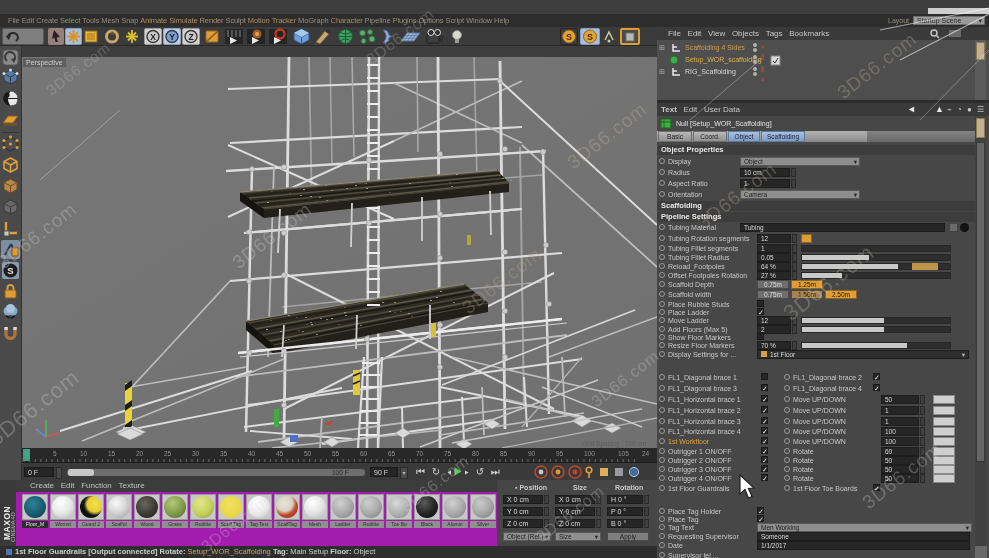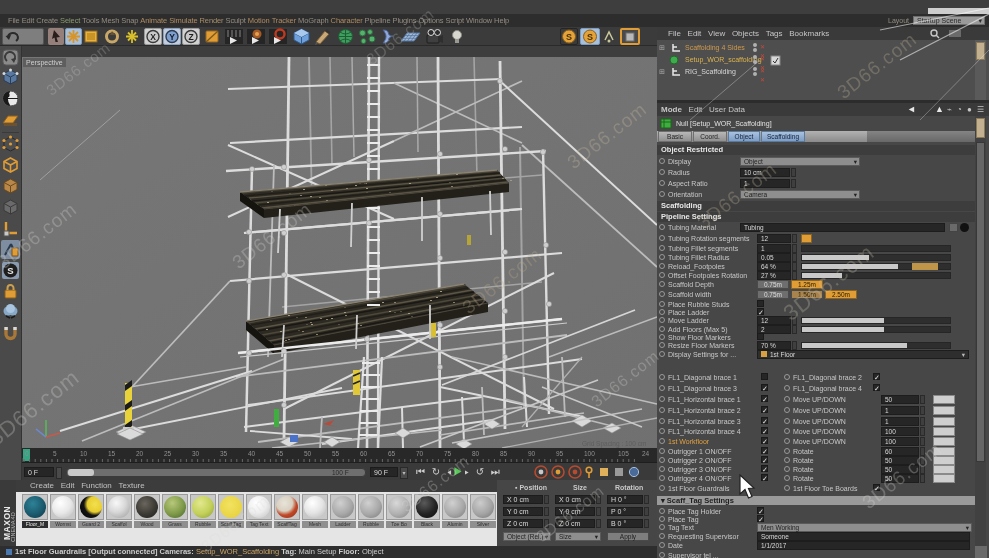--- a/index.html
+++ b/index.html
@@ -15,21 +15,21 @@
 #leftbar{left:0;top:46px;width:22px;height:434px;background:#4a4a4a;border-right:1px solid #333;}
 .lic{position:absolute;left:1px;width:19px;height:19px;border-radius:2px;}
 
 #vpmenu{left:22px;top:46px;width:635px;height:11px;background:#373737;color:#b5b5b5;font-size:8px;line-height:11px;white-space:nowrap;}
 #viewport{left:22px;top:57px;width:635px;height:391px;background:#747474;overflow:hidden;}
 
 #timeline{left:22px;top:448px;width:635px;height:14px;background:#262626;}
 #transport{left:22px;top:462px;width:635px;height:18px;background:#3a3a3a;border-top:1px solid #1e1e1e;}
 
 #maxonstrip{left:0;top:480px;width:16px;height:66px;background:#3a3a3a;}
-#mats{left:16px;top:480px;width:481px;height:66px;background:#e5e5e5;}
+#mats{left:16px;top:480px;width:481px;height:66px;background:#a21caf;}
 #matmenu{left:0;top:0;width:481px;height:12px;background:#3c3c3c;color:#c0c0c0;font-size:8px;line-height:12px;}
 .sw{position:absolute;top:14px;width:26px;height:26px;background:#c8c8c8;border:1px solid #9a9a9a;}
 .swl{position:absolute;top:41px;width:26px;height:7px;background:#8f8f8f;font-size:5px;color:#333;overflow:hidden;line-height:7px;text-align:center;}
 
 #coords{left:497px;top:480px;width:160px;height:66px;background:#464646;font-size:7px;color:#c9c9c9;}
 .cfield{position:absolute;height:10px;background:#262626;color:#d8d8d8;font-size:7px;line-height:10px;padding-left:3px;border:1px solid #1c1c1c;}
 
 #statusbar{left:0;top:546px;width:657px;height:12px;background:#2e2e2e;color:#cfcfcf;font-size:7.5px;line-height:12px;white-space:nowrap;}
 
 #rpanel{left:657px;top:27px;width:332px;height:531px;background:#4a4a4a;}
@@ -753,21 +753,21 @@
     <div class="cfield" style="left:58px;top:39px;width:40px;height:9px;line-height:8px;">Z 0 cm</div>
       <div class="spin" style="left:99px;top:39px;"></div>
     <div class="cfield" style="left:110px;top:39px;width:36px;height:9px;line-height:8px;">B 0 °</div>
       <div class="spin" style="left:147px;top:39px;"></div>
     <div class="ddl" style="left:6px;top:52px;width:48px;">Object (Rel.)<span style="float:right;margin-right:2px;">▾</span></div>
     <div class="ddl" style="left:58px;top:52px;width:46px;">Size<span style="float:right;margin-right:2px;">▾</span></div>
     <div class="gbtn" style="left:110px;top:52px;width:42px;background:#7e7e7e;color:#1e1e1e;">Apply</div>
   </div>
 
   <div class="abs" id="statusbar">
-    <span style="display:inline-block;width:6px;height:6px;background:#4a78b0;margin:3px 3px 0 6px;vertical-align:top;"></span><b>1st Floor Guardrails [Output connected] Cameras:</b>&nbsp;<span style="color:#caa468">Setup_WOR_Scaffolding</span>&nbsp;<b>Tag:</b>&nbsp;Main Setup&nbsp;<b>Floor:</b>&nbsp;Object
+    <span style="display:inline-block;width:6px;height:6px;background:#4a78b0;margin:3px 3px 0 6px;vertical-align:top;"></span><b>1st Floor Guardrails [Output connected] Rotate:</b>&nbsp;<span style="color:#caa468">Setup_WOR_Scaffolding</span>&nbsp;<b>Tag:</b>&nbsp;Main Setup&nbsp;<b>Floor:</b>&nbsp;Object
   </div>
 
   <div class="abs" id="rpanel">
     <div class="abs" id="omenu"><span style="margin-left:11px">File&nbsp;&nbsp;&nbsp;Edit&nbsp;&nbsp;&nbsp;View&nbsp;&nbsp;&nbsp;Objects&nbsp;&nbsp;&nbsp;Tags&nbsp;&nbsp;&nbsp;Bookmarks</span>
       <svg style="position:absolute;left:270px;top:1px" width="40" height="11" viewBox="0 0 40 11">
           <circle cx="7" cy="5" r="3" fill="none" stroke="#c8c8c8" stroke-width="1.4"></circle>
           <line x1="9" y1="7" x2="12" y2="10" stroke="#c8c8c8" stroke-width="1.4"></line>
           <rect x="22" y="2" width="12" height="7" fill="#6a6a6a"></rect>
         </svg>
     </div>
@@ -797,21 +797,21 @@
       <div class="lbl" style="left:2px;top:27px;color:#aaa;">⊞</div>
       <svg style="position:absolute;left:14px;top:27px" width="11" height="10" viewBox="0 0 11 10">
           <path d="M2 1 V8 H9 M2 4 H6" stroke="#e8e8e8" stroke-width="1.5" fill="none"></path>
         </svg>
       <div class="lbl" style="left:28px;top:27px;color:#d8d8d8;">RIG_Scaffolding</div>
       <div style="position:absolute;left:96px;top:27px;width:4px;height:4px;border-radius:50%;background:#b0b0b0;"></div>
       <div style="position:absolute;left:96px;top:32px;width:4px;height:4px;border-radius:50%;background:#b0b0b0;"></div>
       <div class="lbl" style="left:103px;top:27px;color:#c84a3a;font-size:6px;">✕<br>✕</div>
     </div>
     <div style="position:absolute;left:0;top:73px;width:332px;height:3px;background:#2c2c2c;"></div>
-    <div class="abs" id="amenu"><span style="margin-left:4px"><b>Mode</b>&nbsp;&nbsp;&nbsp;Edit&nbsp;&nbsp;&nbsp;User Data</span>
+    <div class="abs" id="amenu"><span style="margin-left:4px"><b>Text</b>&nbsp;&nbsp;&nbsp;Edit&nbsp;&nbsp;&nbsp;User Data</span>
       <div style="position:absolute;left:250px;top:0;color:#e8e8e8;font-size:9px;">◄</div>
       <div style="position:absolute;left:278px;top:0;color:#e8e8e8;font-size:9px;">▲</div>
       <div style="position:absolute;left:290px;top:0;color:#c8c8c8;font-size:8px;">⌁</div>
       <div style="position:absolute;left:300px;top:0;color:#c8c8c8;font-size:8px;">◔</div>
       <div style="position:absolute;left:310px;top:0;color:#c8c8c8;font-size:8px;">●</div>
       <div style="position:absolute;left:320px;top:0;color:#c8c8c8;font-size:8px;">☰</div>
     </div>
     <div class="abs" id="abody"></div>
     <div class="abs" id="amcontent" style="left:0;top:0;width:332px;height:531px;">
 
@@ -821,21 +821,21 @@
         </svg>
       <div class="lbl" style="left:19px;top:92px;color:#e0e0e0;">Null [Setup_WOR_Scaffolding]</div>
 
       <div style="position:absolute;left:0px;top:104px;width:320px;height:11px;background:linear-gradient(#b2b2b2,#8a8a8a);"></div>
       <div style="position:absolute;left:210px;top:104px;width:110px;height:11px;background:linear-gradient(#848484,#686868);"></div>
       <div style="position:absolute;left:1px;top:104px;width:34px;height:11px;background:linear-gradient(#b8b8b8,#909090);border:1px solid #6e6e6e;color:#222;font-size:6.5px;line-height:10px;text-align:center;">Basic</div>
       <div style="position:absolute;left:36px;top:104px;width:34px;height:11px;background:linear-gradient(#b8b8b8,#909090);border:1px solid #6e6e6e;color:#222;font-size:6.5px;line-height:10px;text-align:center;">Coord.</div>
       <div style="position:absolute;left:71px;top:104px;width:32px;height:11px;background:linear-gradient(#a8c2e0,#7e9cc4);border:1px solid #5a7a9e;color:#12233a;font-size:6.5px;line-height:10px;text-align:center;">Object</div>
       <div style="position:absolute;left:104px;top:104px;width:44px;height:11px;background:linear-gradient(#a8c2e0,#7e9cc4);border:1px solid #5a7a9e;color:#12233a;font-size:6.5px;line-height:10px;text-align:center;">Scaffolding</div>
       <div id="amrows" style="position:absolute;left:0;top:0;width:332px;height:531px;">
-    <div class="sect" style="top:118px;">Object Restricted</div>
+    <div class="sect" style="top:118px;">Object Properties</div>
     <div style="position:absolute;left:2px;top:131px;width:6px;height:6px;border:1px solid #999;border-radius:50%;"></div>
     <div class="lbl" style="left:11px;top:130px;color:#c8c8c8;font-size:7px;">Display</div>
     <div class="ddl" style="left:83px;top:130px;width:120px;">Object<span style="float:right;margin-right:2px;">▾</span></div>
     <div style="position:absolute;left:2px;top:142px;width:6px;height:6px;border:1px solid #999;border-radius:50%;"></div>
     <div class="lbl" style="left:11px;top:141px;color:#c8c8c8;font-size:7px;">Radius</div>
     <div class="fld" style="left:83px;top:141px;width:50px;">10 cm</div>
     <div class="spin" style="left:134px;top:141px;height:9px;"></div>
     <div style="position:absolute;left:2px;top:153px;width:6px;height:6px;border:1px solid #999;border-radius:50%;"></div>
     <div class="lbl" style="left:11px;top:152px;color:#c8c8c8;font-size:7px;">Aspect Ratio</div>
     <div class="fld" style="left:83px;top:152px;width:50px;">1</div>
@@ -1008,21 +1008,20 @@
     <div style="position:absolute;left:127px;top:448px;width:6px;height:6px;border:1px solid #999;border-radius:50%;"></div>
     <div class="lbl" style="left:136px;top:447px;color:#c8c8c8;font-size:7px;">Rotate</div>
     <div class="fld" style="left:224px;top:447px;width:38px;">50</div>
     <div class="spin" style="left:263px;top:447px;height:9px;"></div>
     <div style="position:absolute;left:276px;top:447px;width:22px;height:9px;background:#cfcfcf;border:1px solid #8a8a8a;"></div>
     <div style="position:absolute;left:2px;top:458px;width:6px;height:6px;border:1px solid #999;border-radius:50%;"></div>
     <div class="lbl" style="left:11px;top:457px;color:#c8c8c8;font-size:7px;">1st Floor Guardrails</div>
     <div style="position:absolute;left:127px;top:458px;width:6px;height:6px;border:1px solid #999;border-radius:50%;"></div>
     <div class="lbl" style="left:136px;top:457px;color:#c8c8c8;font-size:7px;">1st Floor Toe Boards</div>
     <div class="cb" style="left:216px;top:457px;">✓</div>
-    <div style="position:absolute;left:0px;top:469px;width:320px;height:9px;background:#9a9a9a;color:#1e1e1e;font-weight:bold;font-size:7.5px;line-height:9px;padding-left:4px;">▾&nbsp;Scaff_Tag Settings</div>
     <div style="position:absolute;left:2px;top:481px;width:6px;height:6px;border:1px solid #999;border-radius:50%;"></div>
     <div class="lbl" style="left:11px;top:480px;color:#c8c8c8;font-size:7px;">Place Tag Holder</div>
     <div class="cb" style="left:100px;top:480px;">✓</div>
     <div style="position:absolute;left:2px;top:489px;width:6px;height:6px;border:1px solid #999;border-radius:50%;"></div>
     <div class="lbl" style="left:11px;top:488px;color:#c8c8c8;font-size:7px;">Place Tag</div>
     <div class="cb" style="left:100px;top:488px;">✓</div>
     <div style="position:absolute;left:2px;top:497px;width:6px;height:6px;border:1px solid #999;border-radius:50%;"></div>
     <div class="lbl" style="left:11px;top:496px;color:#c8c8c8;font-size:7px;">Tag Text</div>
     <div class="ddl" style="left:100px;top:496px;width:215px;background:#8e8e8e;">Men Working<span style="float:right;margin-right:2px;">▾</span></div>
     <div style="position:absolute;left:2px;top:506px;width:6px;height:6px;border:1px solid #999;border-radius:50%;"></div>

